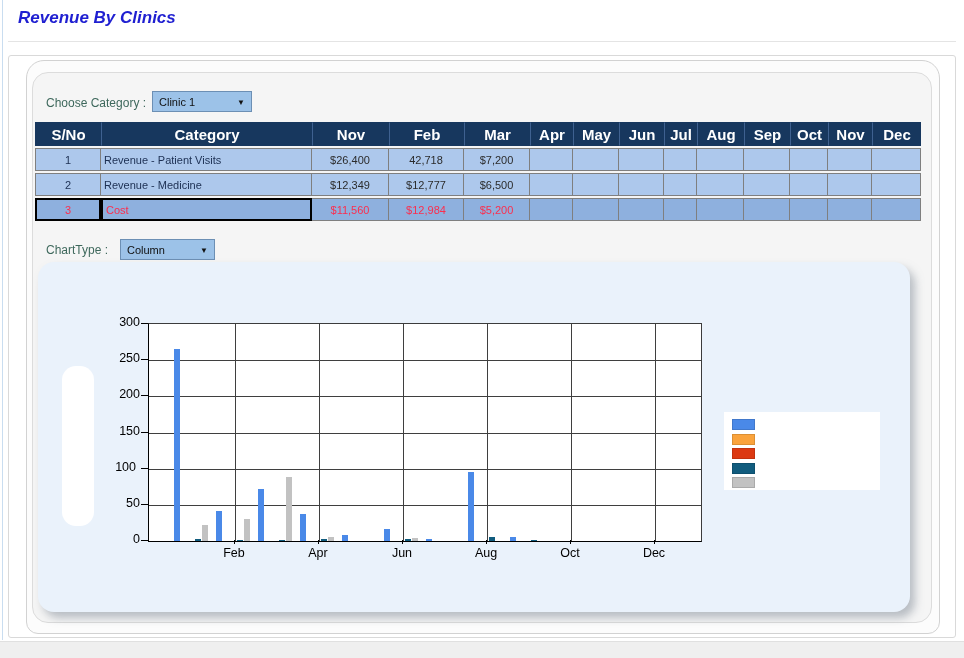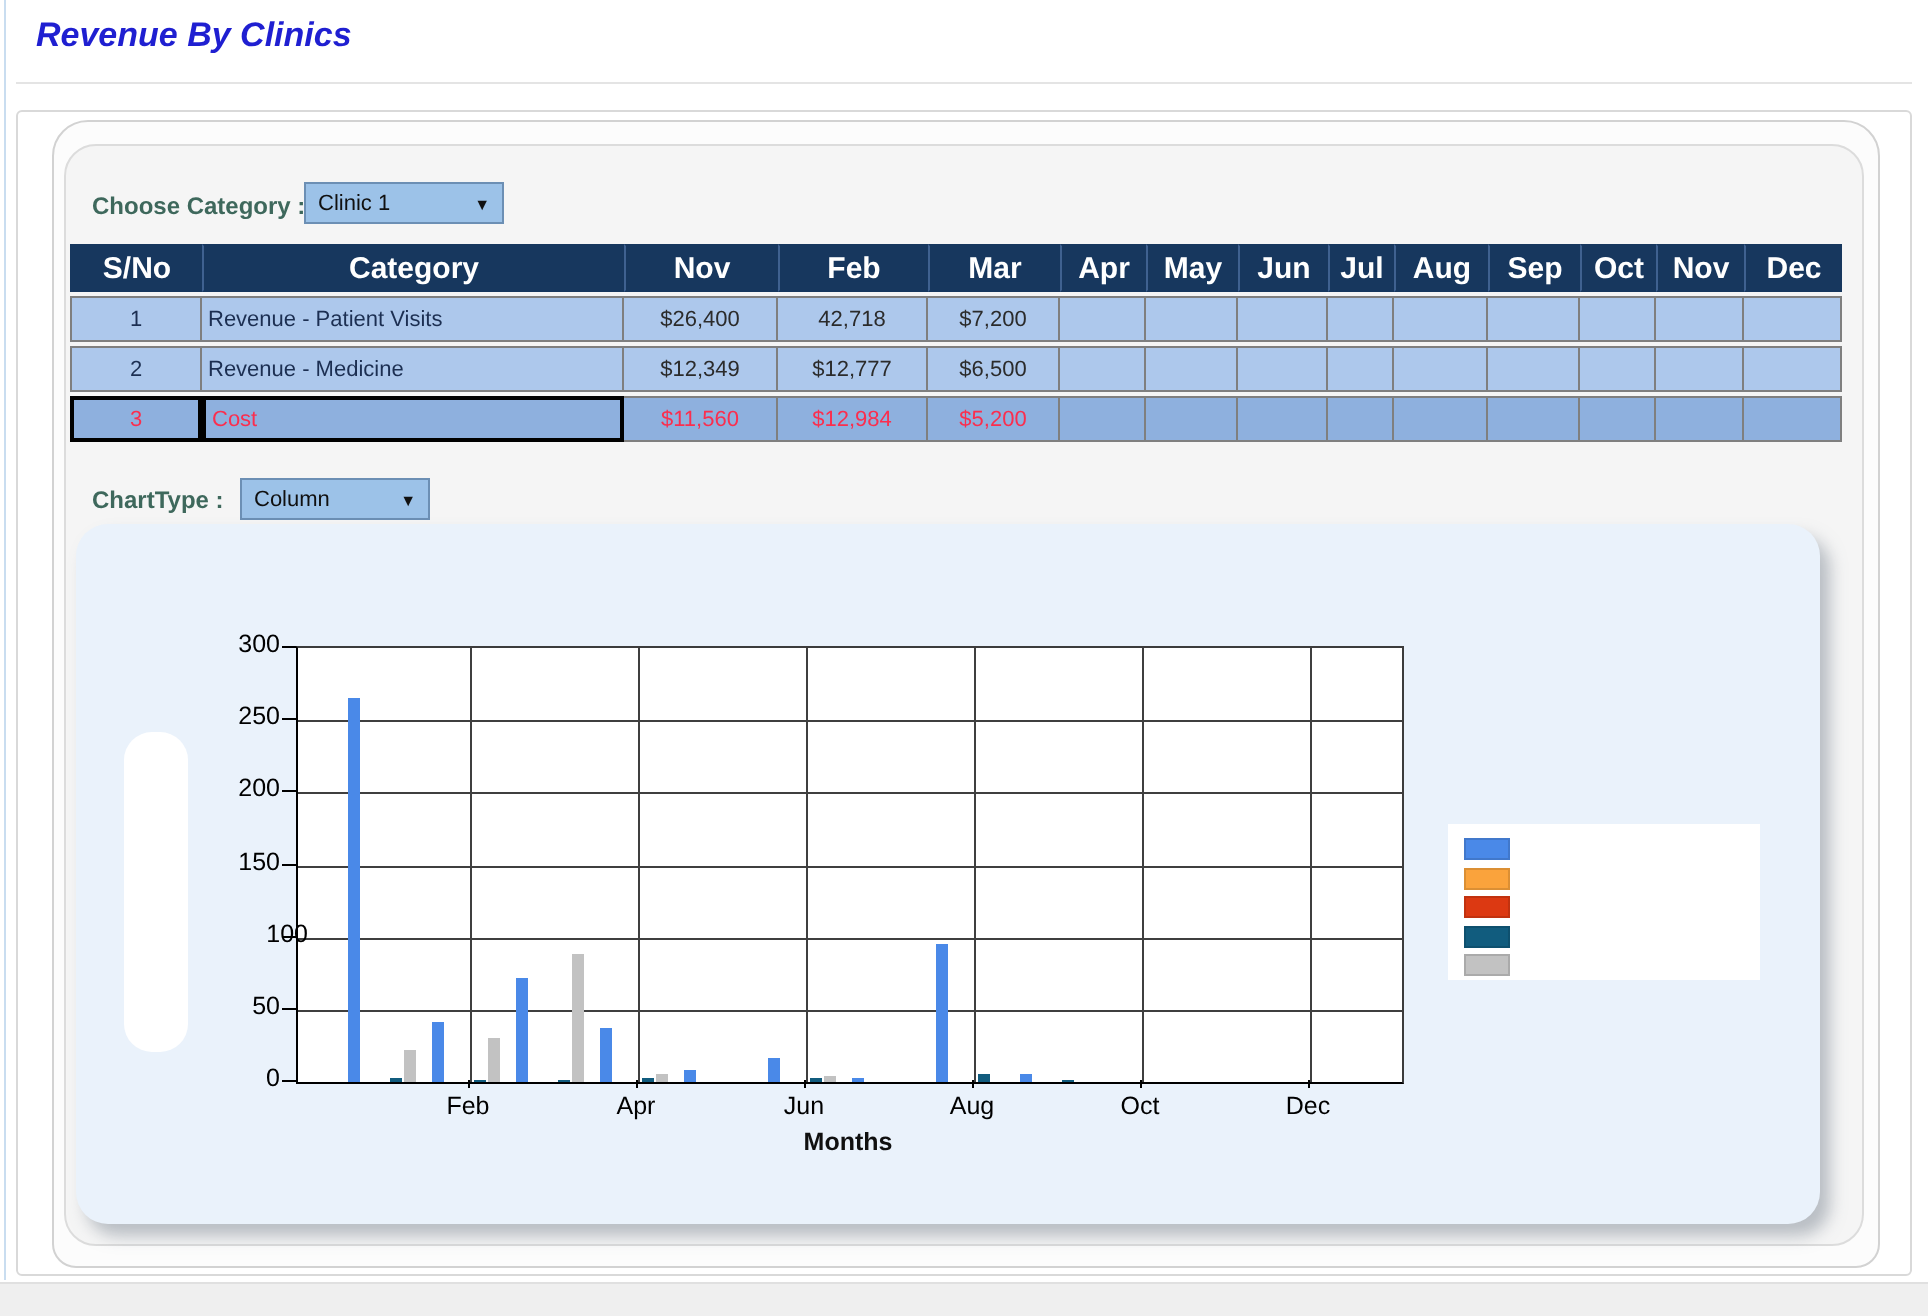--- a/index.html
+++ b/index.html
@@ -12,21 +12,21 @@
   .abs{position:absolute;}
 
   #left-edge-line{left:2px;top:0;width:1px;height:640px;background:#C9DDF0;}
   #page-title{left:18px;top:8px;font-size:17px;font-weight:bold;font-style:italic;color:#1F1FD1;}
   #title-rule{left:8px;top:41px;width:948px;height:1px;background:#E4E4E4;}
 
   #outer-frame{left:8px;top:55px;width:946px;height:581px;border:1px solid #D9D9D9;border-radius:3px;background:#ffffff;}
   #card-outer{left:26px;top:60px;width:912px;height:572px;border:1px solid #D2D2D2;border-radius:18px 18px 12px 12px;background:#FCFCFC;}
   #card-inner{left:32px;top:72px;width:898px;height:549px;border:1px solid #DCDCDC;border-radius:16px;background:#F5F5F5;}
 
-  .ctl-label{font-size:12px;font-weight:bold;color:#3E685C;}
+  .ctl-label{font-size:12px;font-weight:normal;color:#3E685C;}
   #category-label{left:46px;top:96px;}
   #charttype-label{left:46px;top:243px;}
 
   .dropdown{
     height:21px;background:#9CC2E8;border:1px solid #6C8FB4;color:#101010;
     font-size:11px;line-height:21px;padding:0 6px;box-sizing:border-box;cursor:pointer;
   }
   #category-dropdown{left:152px;top:91px;width:100px;}
   #charttype-dropdown{left:120px;top:239px;width:95px;}
   .dd-arrow{float:right;font-size:8px;line-height:21px;color:#111;}
@@ -218,21 +218,21 @@
       <div class="bar" style="left: 95px; top: 195px; height: 22px; background: rgb(194, 194, 194);"></div>
       <div class="bar" style="left: 137px; top: 153px; height: 64px; background: rgb(194, 194, 194);"></div>
       <div class="bar" style="left: 179px; top: 213px; height: 4px; background: rgb(194, 194, 194);"></div>
       <div class="bar" style="left: 263px; top: 214px; height: 3px; background: rgb(194, 194, 194);"></div>
     </div>
   <div class="abs" id="axis-labels">
       <div class="ylab" style="left: 62px; top: 270px;">0</div>
       <div class="ytick" style="left: 103px; top: 278px;"></div>
       <div class="ylab" style="left: 62px; top: 234px;">50</div>
       <div class="ytick" style="left: 103px; top: 242px;"></div>
-      <div class="ylab" style="left: 76px; top: 198px;">100</div>
+      <div class="ylab" style="left: 58px; top: 198px;">100</div>
       <div class="ytick" style="left: 103px; top: 206px;"></div>
       <div class="ylab" style="left: 62px; top: 162px;">150</div>
       <div class="ytick" style="left: 103px; top: 170px;"></div>
       <div class="ylab" style="left: 62px; top: 125px;">200</div>
       <div class="ytick" style="left: 103px; top: 133px;"></div>
       <div class="ylab" style="left: 62px; top: 89px;">250</div>
       <div class="ytick" style="left: 103px; top: 97px;"></div>
       <div class="ylab" style="left: 62px; top: 53px;">300</div>
       <div class="ytick" style="left: 103px; top: 61px;"></div>
       <div class="xlab" style="left: 176px; top: 284px;">Feb</div>
@@ -241,21 +241,20 @@
       <div class="xtick" style="left: 280px; top: 278px;"></div>
       <div class="xlab" style="left: 344px; top: 284px;">Jun</div>
       <div class="xtick" style="left: 364px; top: 278px;"></div>
       <div class="xlab" style="left: 428px; top: 284px;">Aug</div>
       <div class="xtick" style="left: 448px; top: 278px;"></div>
       <div class="xlab" style="left: 512px; top: 284px;">Oct</div>
       <div class="xtick" style="left: 532px; top: 278px;"></div>
       <div class="xlab" style="left: 596px; top: 284px;">Dec</div>
       <div class="xtick" style="left: 616px; top: 278px;"></div>
     </div>
-  <div class="abs" id="months-label">Months</div>
   <div class="abs" id="legend">
       <div class="legend-swatch" style="top: 7px; background: rgb(74, 137, 232);"></div>
       <div class="legend-label" style="top: 7px;"></div>
       <div class="legend-swatch" style="top: 22px; background: rgb(250, 163, 60);"></div>
       <div class="legend-label" style="top: 22px;"></div>
       <div class="legend-swatch" style="top: 36px; background: rgb(220, 57, 18);"></div>
       <div class="legend-label" style="top: 36px;"></div>
       <div class="legend-swatch" style="top: 51px; background: rgb(17, 92, 126);"></div>
       <div class="legend-label" style="top: 51px;"></div>
       <div class="legend-swatch" style="top: 65px; background: rgb(194, 194, 194);"></div>

